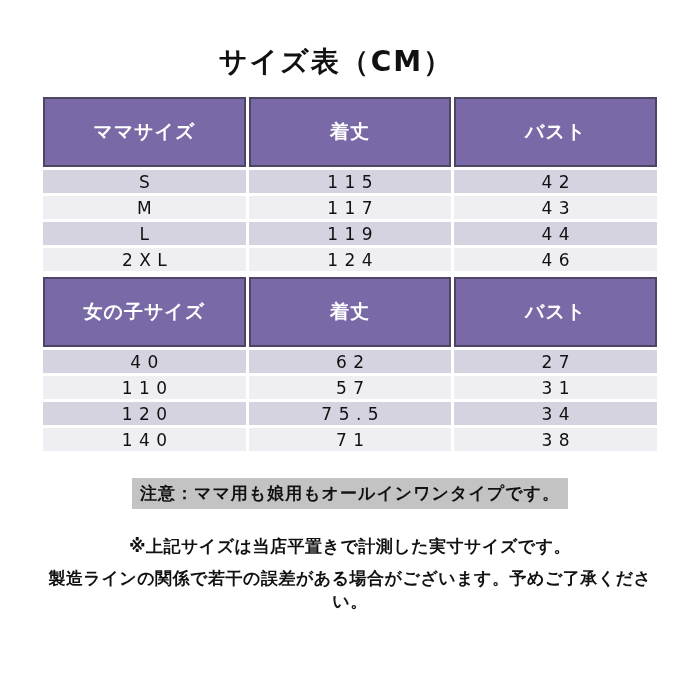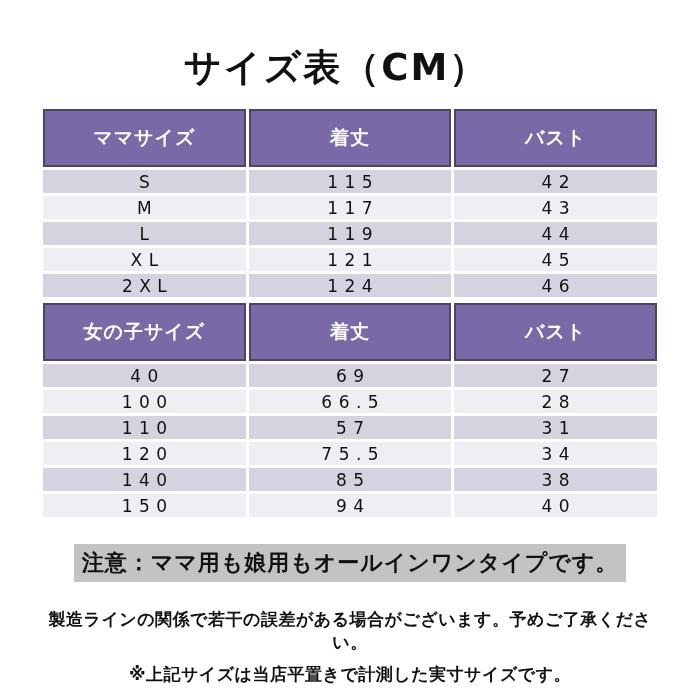--- a/index.html
+++ b/index.html
@@ -14,61 +14,61 @@
   body{
     width:700px;height:698px;
     background:#ffffff;
     color:var(--text);
     font-family:"DejaVu Sans","Liberation Sans",sans-serif;
     overflow:hidden;
   }
   .page{padding:44px 40px 0;}
   .title{
     text-align:center;
-    font-size:37px;
+    font-size:28px;
     font-weight:700;
     letter-spacing:2px;
     margin:0 28px 14px 0;
     line-height:1.3;
   }
   table.size-table{
     width:620px;
     table-layout:fixed;
     border-collapse:separate;
     border-spacing:3px;
     margin:0 auto;
   }
   table.size-table th{
     background:var(--header-bg);
     color:#ffffff;
     font-size:19px;
     font-weight:700;
     height:30px;
     letter-spacing:1px;
     border:2px solid var(--header-border);
-    padding:12px;
+    padding:18px;
     text-align:center;
   }
   table.size-table td{
     height:23px;
     font-size:17px;
     font-weight:500;
     text-align:center;
     letter-spacing:0.38em;
     padding:0 0 0 0.38em; 
     border:none;
   }
   table.size-table tbody tr:nth-child(odd) td{background:var(--row-dark);}
   table.size-table tbody tr:nth-child(even) td{background:var(--row-light);}
   .table-girl{margin-top:50px;}
   .note-wrap{text-align:center;margin-top:24px;}
   .note{
     display:inline-block;
     background:var(--note-bg);
-    font-size:22px;
+    font-size:17px;
     font-weight:700;
     padding:4px 8px;
     letter-spacing:1px;
   }
   .footnotes{margin-top:26px;text-align:center;}
   .footnote{
     font-size:17px;
     font-weight:700;
     letter-spacing:0.5px;
     line-height:1.35;
@@ -100,76 +100,61 @@
         <td>M</td>
         <td>117</td>
         <td>43</td>
       </tr>
       <tr>
         <td>L</td>
         <td>119</td>
         <td>44</td>
       </tr>
       <tr>
-        <td>XL</td>
-        <td>121</td>
-        <td>45</td>
-      </tr>
-      <tr>
         <td>2XL</td>
         <td>124</td>
         <td>46</td>
       </tr>
     </tbody>
   </table>
 
   <table class="size-table table-girl">
     <thead>
       <tr>
         <th>女の子サイズ</th>
         <th>着丈</th>
         <th>バスト</th>
       </tr>
     </thead>
     <tbody>
       <tr>
         <td>40</td>
-        <td>69</td>
+        <td>62</td>
         <td>27</td>
-      </tr>
-      <tr>
-        <td>100</td>
-        <td>66.5</td>
-        <td>28</td>
       </tr>
       <tr>
         <td>110</td>
         <td>57</td>
         <td>31</td>
       </tr>
       <tr>
         <td>120</td>
         <td>75.5</td>
         <td>34</td>
       </tr>
       <tr>
         <td>140</td>
-        <td>85</td>
+        <td>71</td>
         <td>38</td>
-      </tr>
-      <tr>
-        <td>150</td>
-        <td>94</td>
-        <td>40</td>
       </tr>
     </tbody>
   </table>
 
   <div class="note-wrap">
     <span class="note">注意：ママ用も娘用もオールインワンタイプです。</span>
   </div>
 
   <div class="footnotes">
+    <p class="footnote">※上記サイズは当店平置きで計測した実寸サイズです。</p>
     <p class="footnote">製造ラインの関係で若干の誤差がある場合がございます。予めご了承ください。</p>
-    <p class="footnote">※上記サイズは当店平置きで計測した実寸サイズです。</p>
   </div>
 
 </div>
 
 </body></html>

